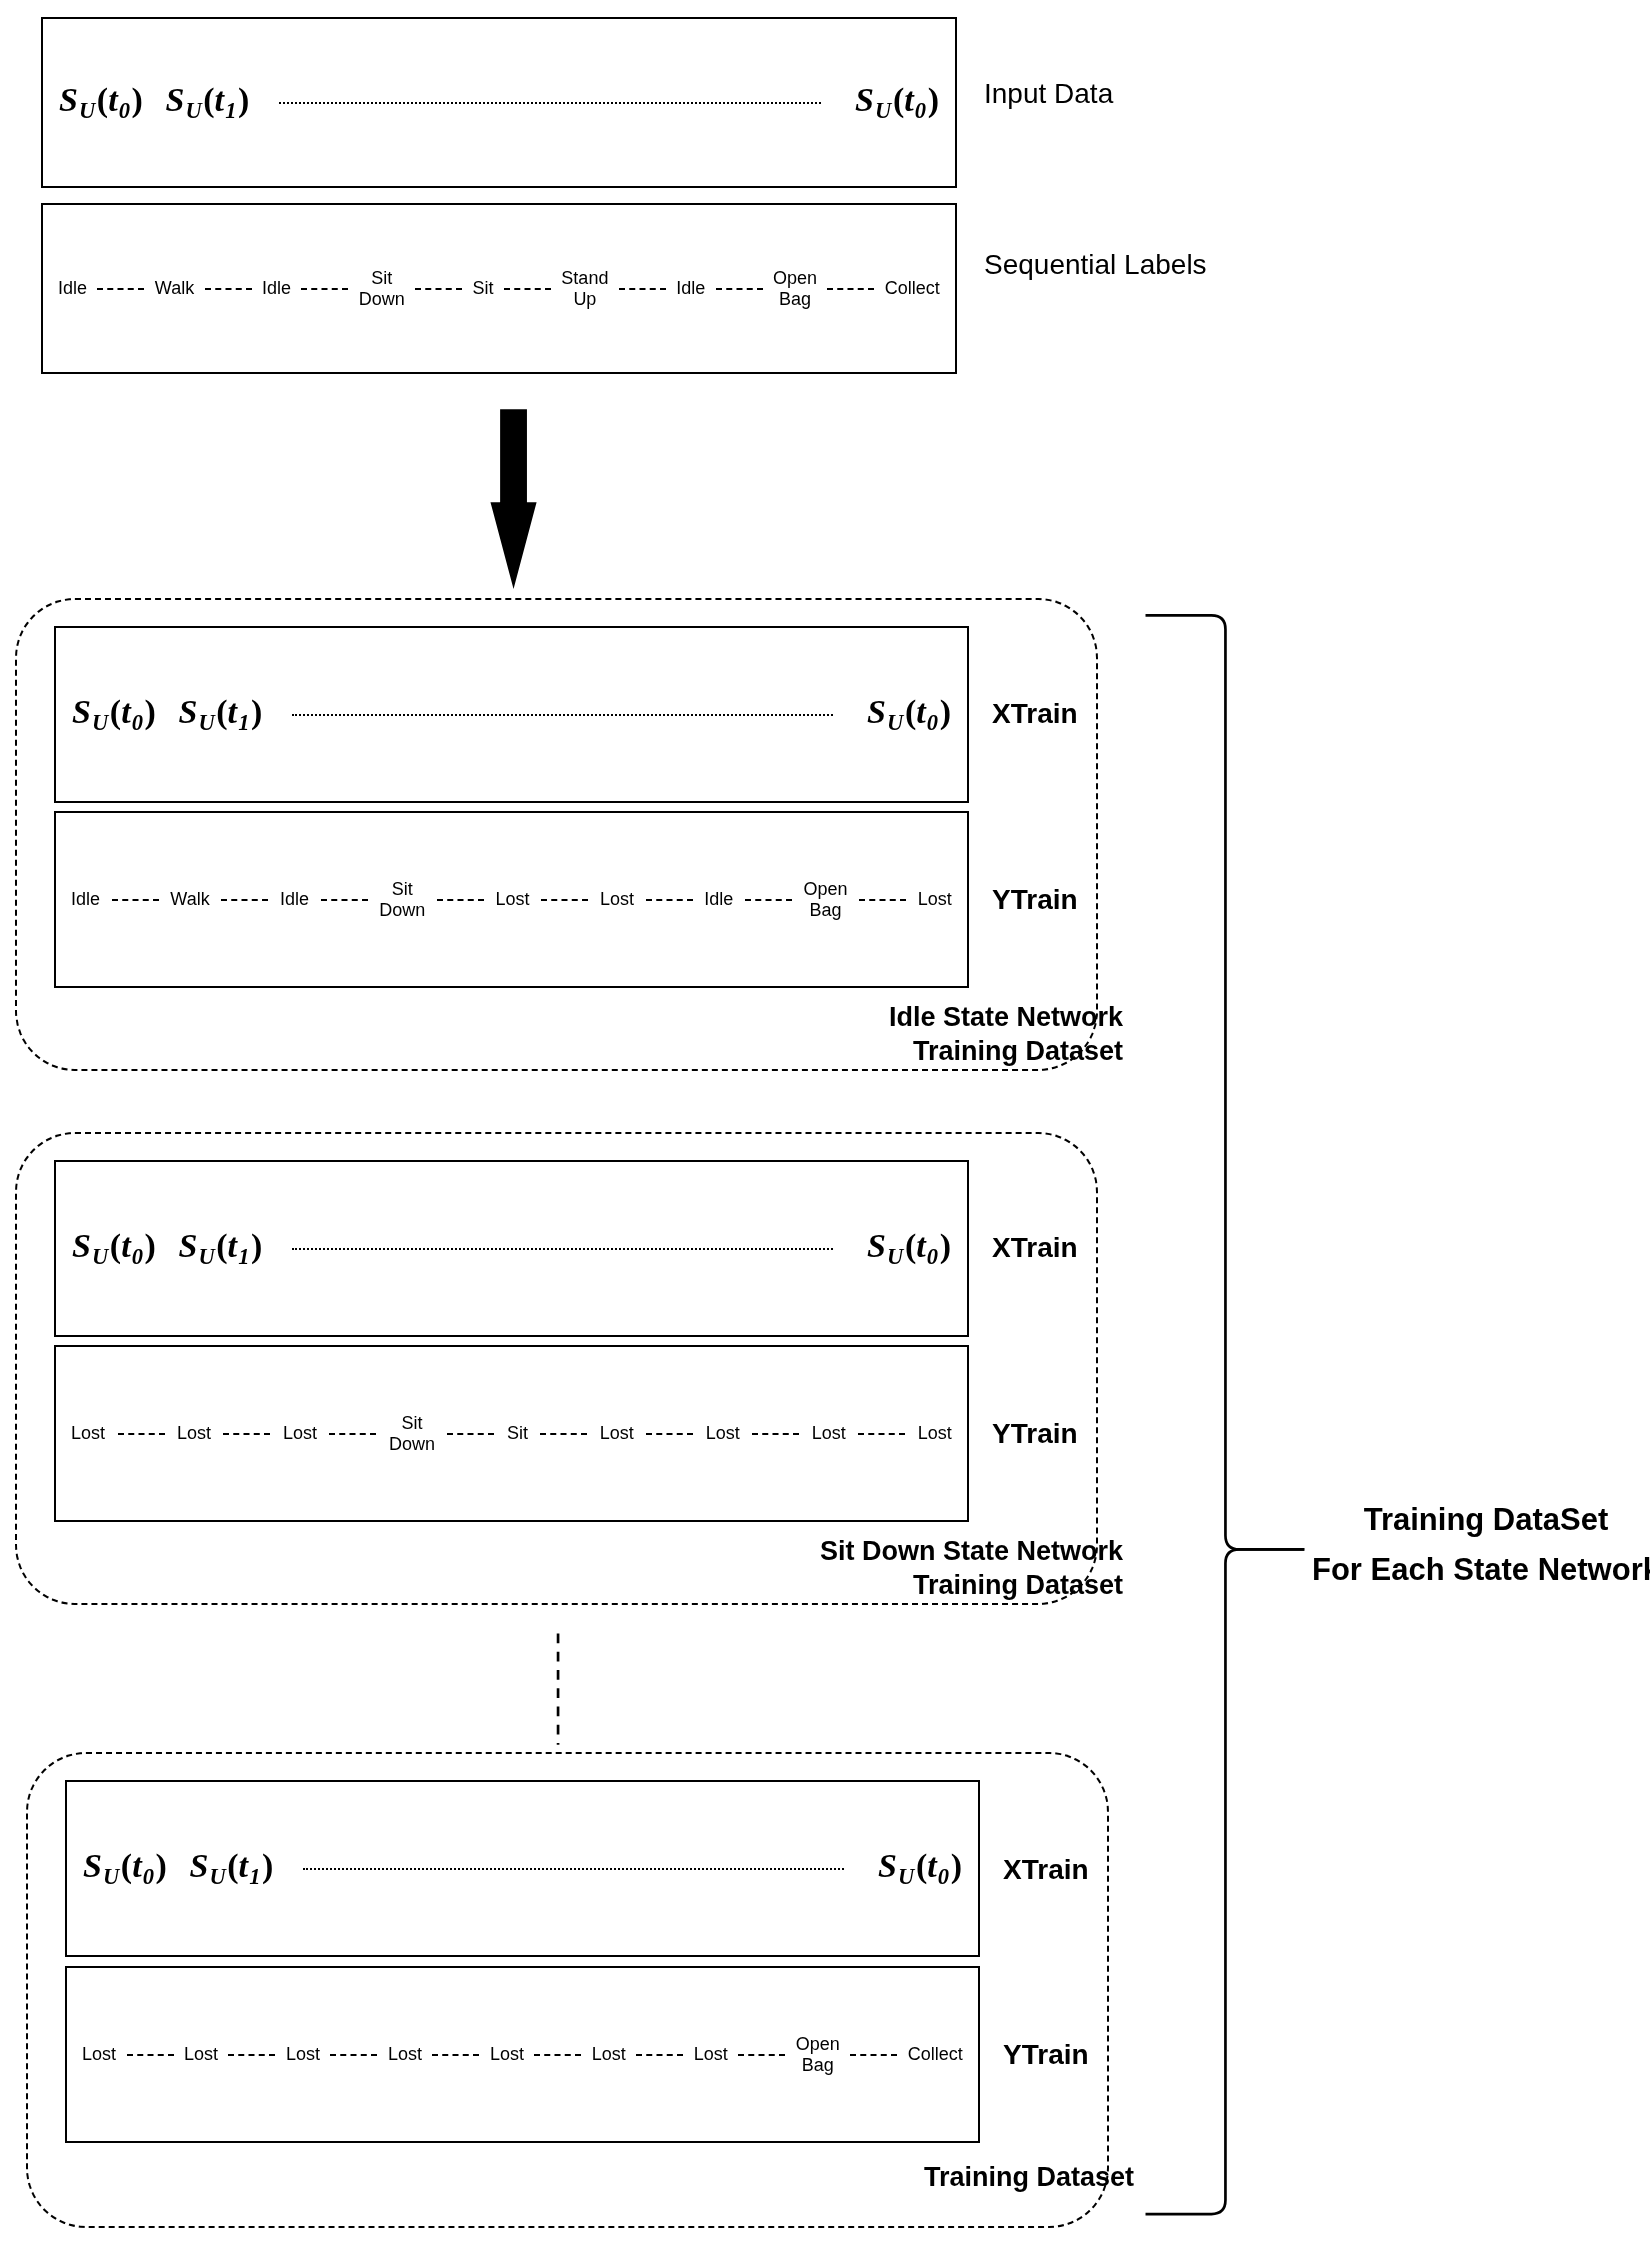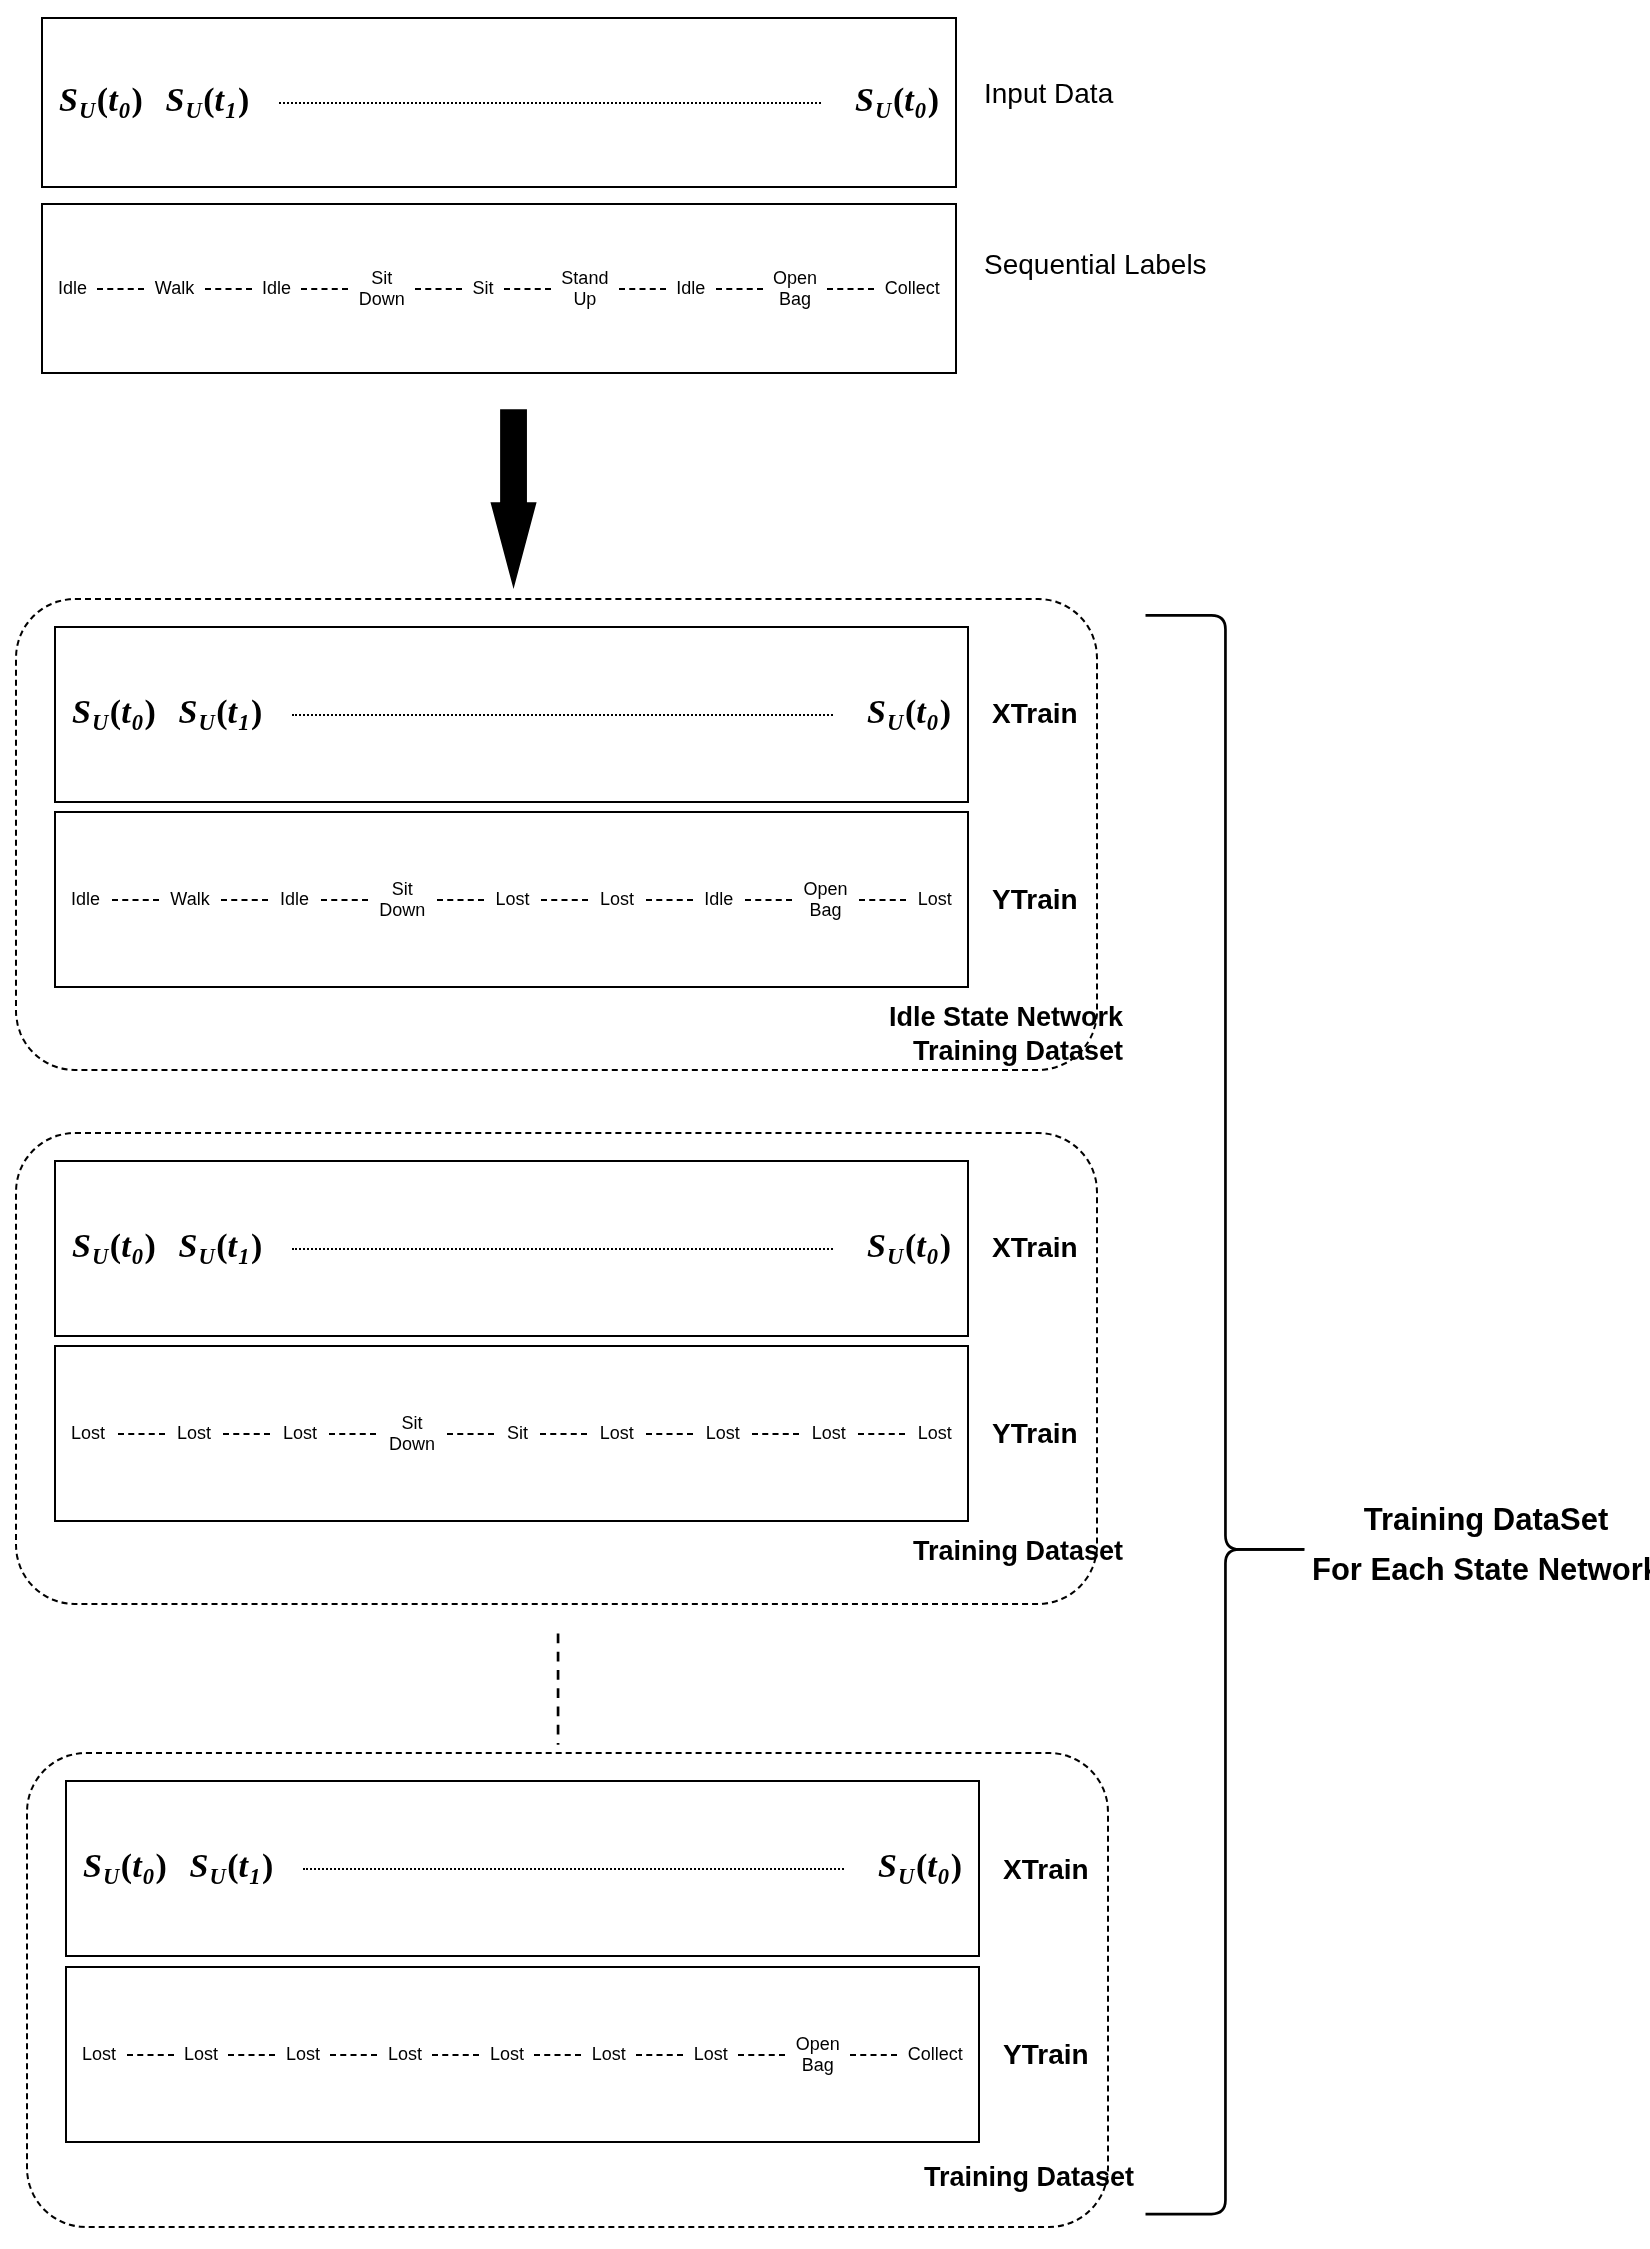--- a/index.html
+++ b/index.html
@@ -159,20 +159,21 @@
           <span class="tok">Lost</span>
           <span class="conn"></span>
           <span class="tok">Lost</span>
           <span class="conn"></span>
           <span class="tok">Lost</span>
         </div>
     </div>
     <div class="trainlabel" style="top:95px">XTrain</div>
     <div class="trainlabel" style="top:281px">YTrain</div>
     <div class="caption" style="top:400px">
+      <div>Sit Down State Network</div>
       <div>Training Dataset</div>
     </div>
   </div>
 
   <div class="group" style="left:26px;top:1752px;height:476px">
     <div class="databox" style="top:26px">
       <div class="mathrow">
           <span class="math"><span class="mvar">S</span><span class="msub">U</span><span class="mpar">(</span><span class="mvar">t</span><span class="msub">0</span><span class="mpar">)</span></span>
           <span class="mgap"></span>
           <span class="math"><span class="mvar">S</span><span class="msub">U</span><span class="mpar">(</span><span class="mvar">t</span><span class="msub">1</span><span class="mpar">)</span></span>

